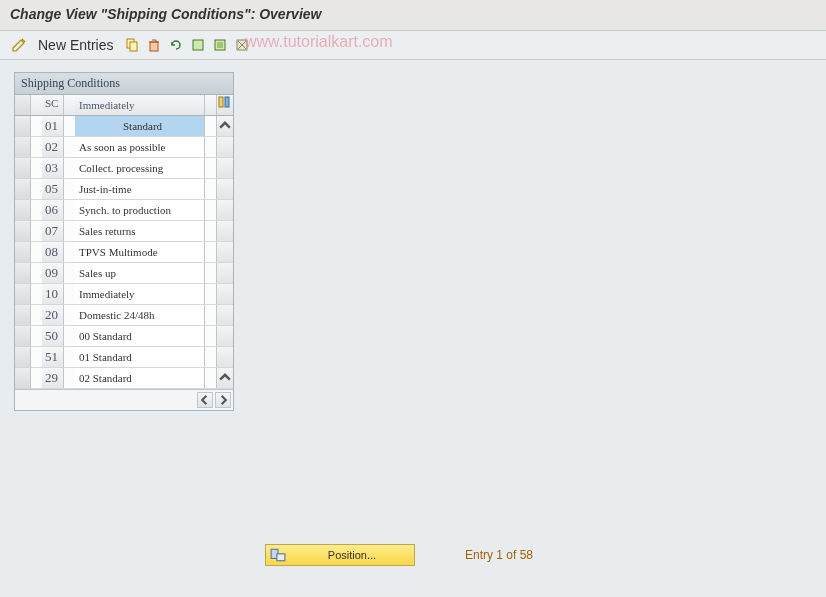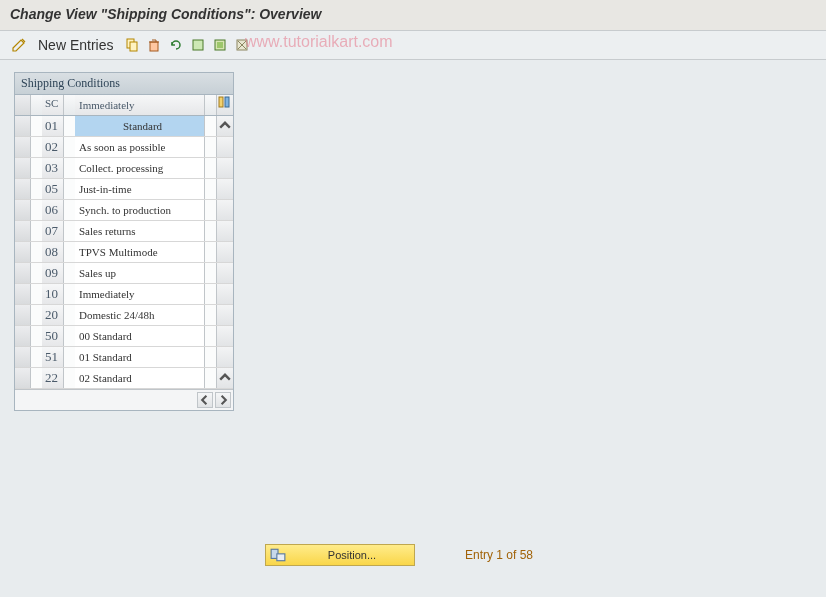--- a/index.html
+++ b/index.html
@@ -314,21 +314,21 @@
             <div class="col-scroll"></div>
           </div>
           <div class="grid-row">
             <div class="col-handle"></div>
             <div class="col-sc">51</div>
             <div class="col-desc">01 Standard</div>
             <div class="col-scroll"></div>
           </div>
           <div class="grid-row">
             <div class="col-handle"></div>
-            <div class="col-sc">22</div>
+            <div class="col-sc">29</div>
             <div class="col-desc">02 Standard</div>
             <div class="col-scroll">
               <div class="scroll-arrow">
                 <svg viewBox="0 0 10 10">
                   <path d="M2 6 L5 3 L8 6" fill="none" stroke="#555" stroke-width="1.5"></path>
                 </svg>
               </div>
             </div>
           </div>
         </div>

